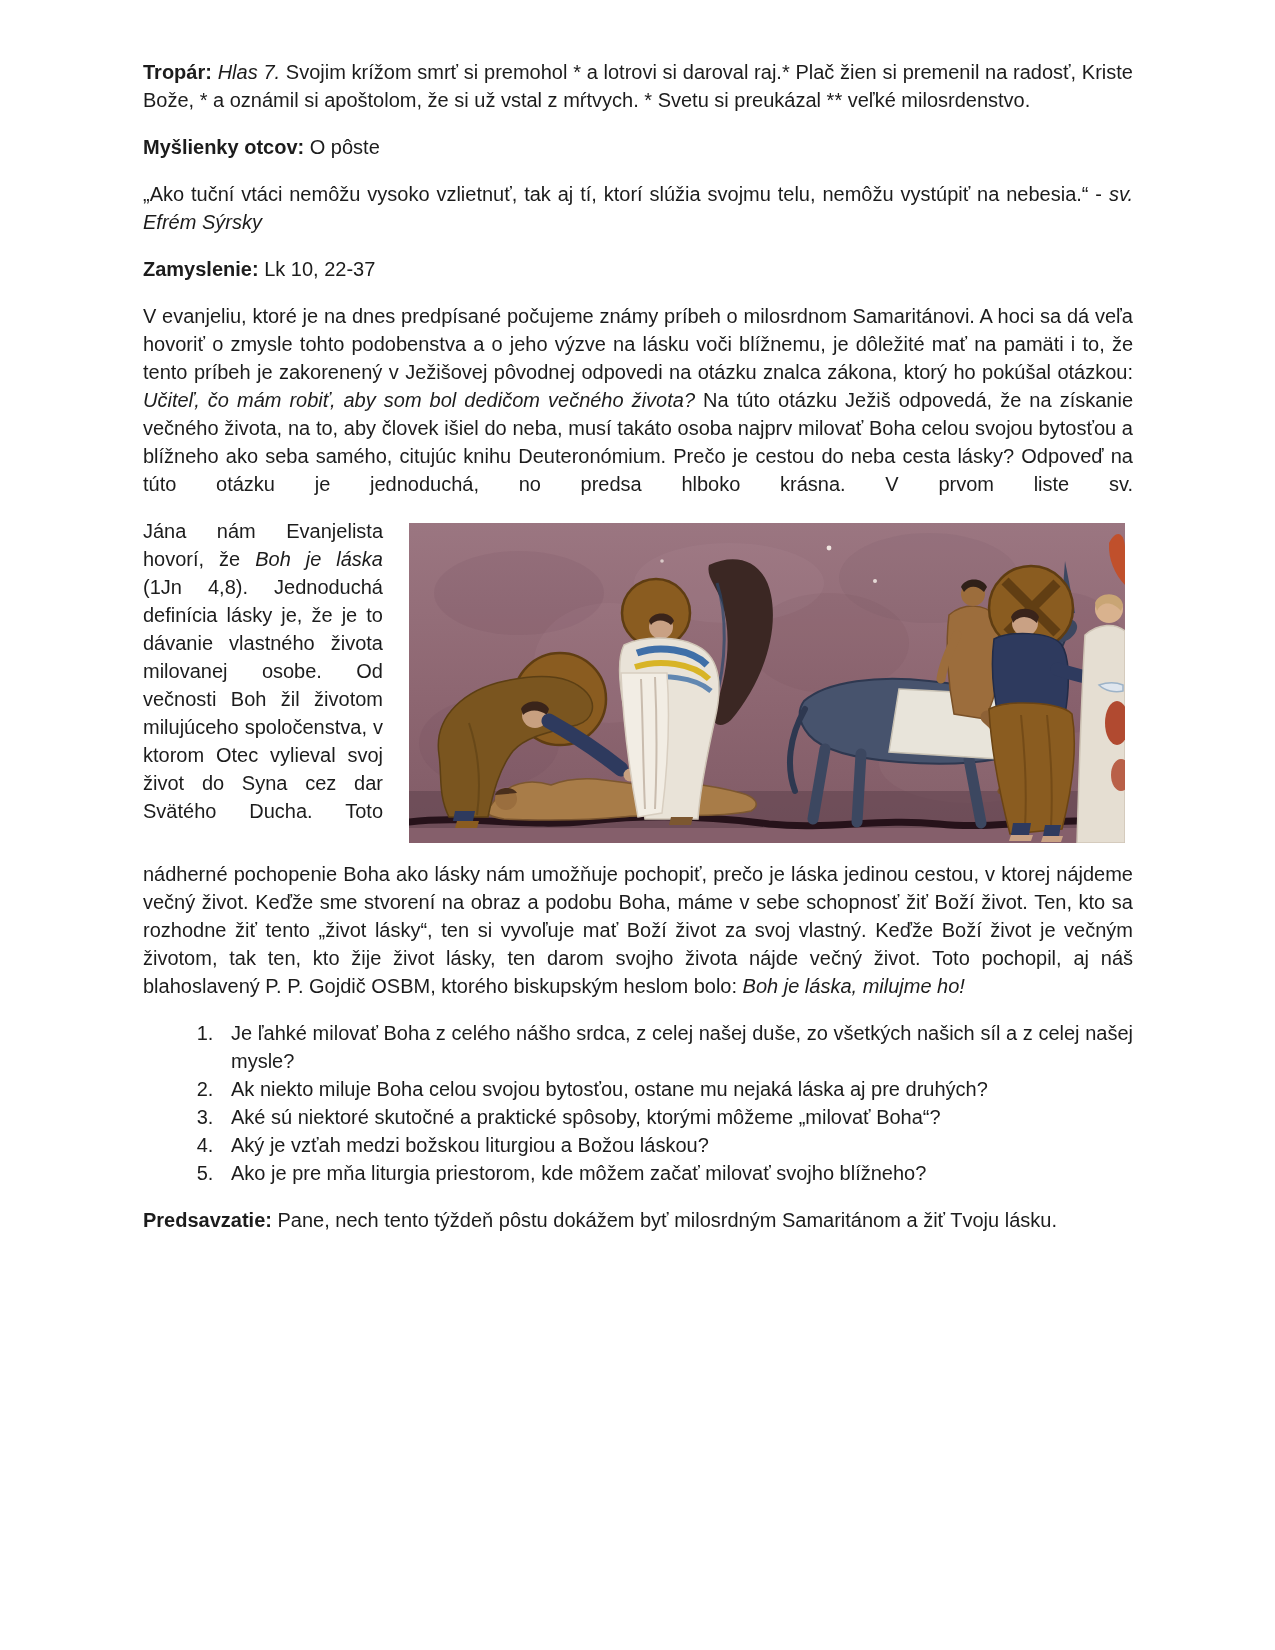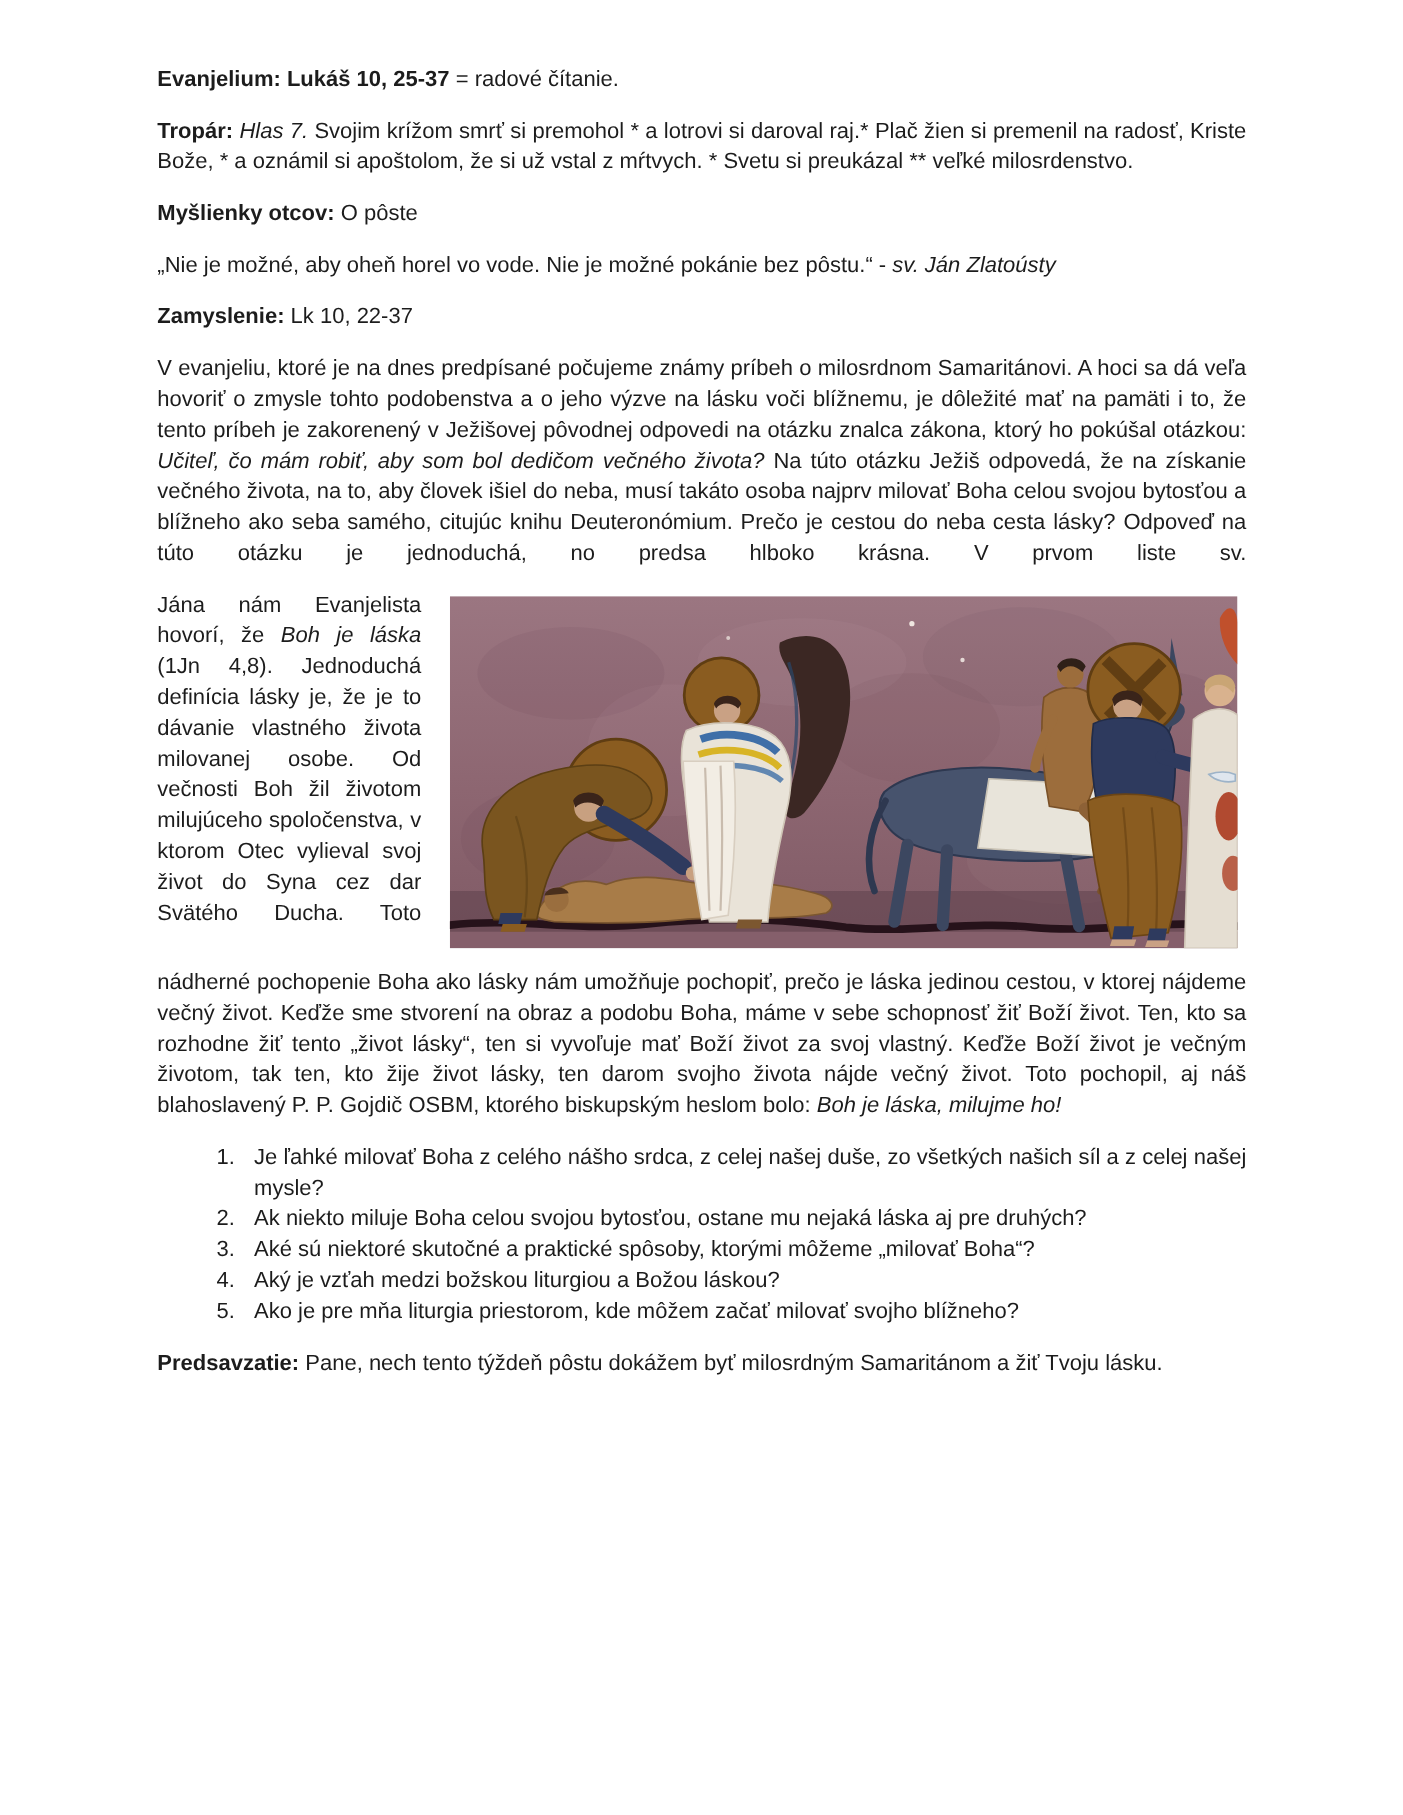--- a/index.html
+++ b/index.html
@@ -33,28 +33,27 @@
     font-size:15.5px; line-height:20px; text-align:center;
     margin-top:40px; color:#1c1c1c;
   }
 </style>
 </head>
 <body>
 
 <div class="page">
 
 
-  <p><span class="b">Evanjelium: Lukáš 10, 25-37</span><span> = radové čítanie.</span></p>
 
   <p><span class="b">Tropár:</span><span class="i"> Hlas 7.</span><span> Svojim krížom smrť si premohol * a lotrovi si daroval raj.* Plač žien si premenil na radosť, Kriste Bože, * a oznámil si apoštolom, že si už vstal z mŕtvych. * Svetu si preukázal ** veľké milosrdenstvo.</span></p>
 
   <p><span class="b">Myšlienky otcov:</span><span> O pôste</span></p>
 
+  <p><span>„Ako tuční vtáci nemôžu vysoko vzlietnuť, tak aj tí, ktorí slúžia svojmu telu, nemôžu vystúpiť na nebesia.“ - </span><span class="i">sv. Efrém Sýrsky</span></p>
 
-  <p><span>„Nie je možné, aby oheň horel vo vode. Nie je možné pokánie bez pôstu.“ -  </span><span class="i">sv. Ján Zlatoústy</span></p>
 
   <p><span class="b">Zamyslenie:</span><span>  Lk 10, 22-37</span></p>
 
   <p class="jl"><span>V evanjeliu, ktoré je na dnes predpísané počujeme známy príbeh o milosrdnom Samaritánovi. A hoci sa dá veľa hovoriť o zmysle tohto podobenstva a o jeho výzve na lásku voči blížnemu, je dôležité mať na pamäti i to, že tento príbeh je zakorenený v Ježišovej pôvodnej odpovedi na otázku znalca zákona, ktorý ho pokúšal otázkou: </span><span class="i">Učiteľ, čo mám robiť, aby som bol dedičom večného života?</span><span> Na túto otázku Ježiš odpovedá, že na získanie večného života, na to, aby človek išiel do neba, musí takáto osoba najprv milovať Boha celou svojou bytosťou a blížneho ako seba samého, citujúc knihu Deuteronómium. Prečo je cestou do neba cesta lásky? Odpoveď na túto otázku je jednoduchá, no predsa hlboko krásna. V prvom liste sv.</span></p>
 
   <div class="wrap-row">
     <p class="col-left"><span>Jána nám Evanjelista hovorí, že </span><span class="i">Boh je láska</span><span> (1Jn 4,8). Jednoduchá definícia lásky je, že je to dávanie vlastného života milovanej osobe. Od večnosti Boh žil životom milujúceho spoločenstva, v ktorom Otec vylieval svoj život do Syna cez dar Svätého Ducha. Toto</span></p>
 
     <svg class="illus" width="716" height="320" viewBox="0 0 716 320" aria-hidden="true">
       <defs>

